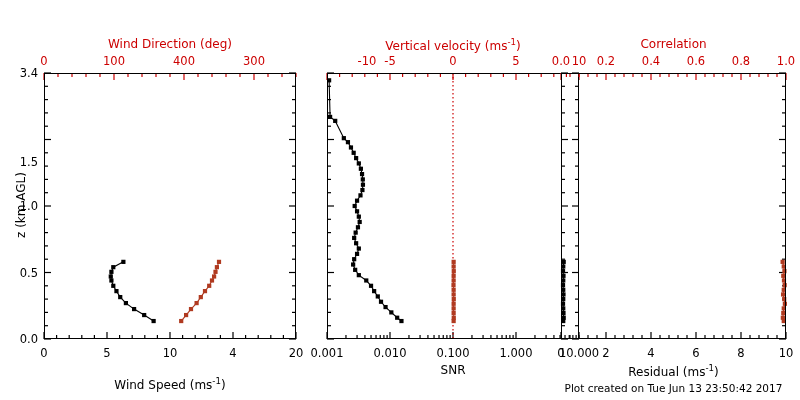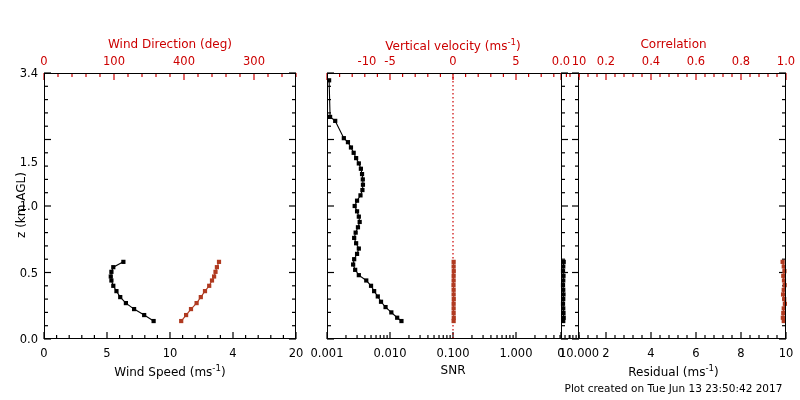--- a/index.html
+++ b/index.html
@@ -507,21 +507,21 @@
       <div class="ylbl" style="left: 4px; width: 34px; top: 339px;">0.0</div>
       <div class="ylbl" style="left: 4px; width: 34px; top: 272.5px;">0.5</div>
       <div class="ylbl" style="left: 4px; width: 34px; top: 206px;">1.0</div>
       <div class="ylbl" style="left: 4px; width: 34px; top: 126px; margin-top: 36px;">1.5</div>
       <div class="ylbl" style="left: 4px; width: 34px; top: 73px;">3.4</div>
       <div class="ticklbl black" style="left: 44px; top: 346px;">0</div>
       <div class="ticklbl black" style="left: 107px; top: 346px;">5</div>
       <div class="ticklbl black" style="left: 170px; top: 346px;">10</div>
       <div class="ticklbl black" style="left: 233px; top: 346px;">4</div>
       <div class="ticklbl black" style="left: 296px; top: 346px;">20</div>
-      <div class="axlabel black" style="left: 44px; width: 252px; top: 363px;">Wind Speed (ms<span class="sup">-1</span>)</div>
+      <div class="axlabel black" style="left: 44px; width: 252px; top: 376px;">Wind Speed (ms<span class="sup">-1</span>)</div>
       <div class="ticklbl red" style="left: 44px; top: 54px;">0</div>
       <div class="ticklbl red" style="left: 114px; top: 54px;">100</div>
       <div class="ticklbl red" style="left: 184px; top: 54px;">400</div>
       <div class="ticklbl red" style="left: 254px; top: 54px;">300</div>
       <div class="axlabel red" style="left: 44px; width: 252px; top: 37px;">Wind Direction (deg)</div>
       <div class="ticklbl black" style="left: 327px; top: 346px;">0.001</div>
       <div class="ticklbl black" style="left: 390px; top: 346px;">0.010</div>
       <div class="ticklbl black" style="left: 453px; top: 346px;">0.100</div>
       <div class="ticklbl black" style="left: 516px; top: 346px;">1.000</div>
       <div class="ticklbl black" style="left: 579px; top: 346px;">10.000</div>

